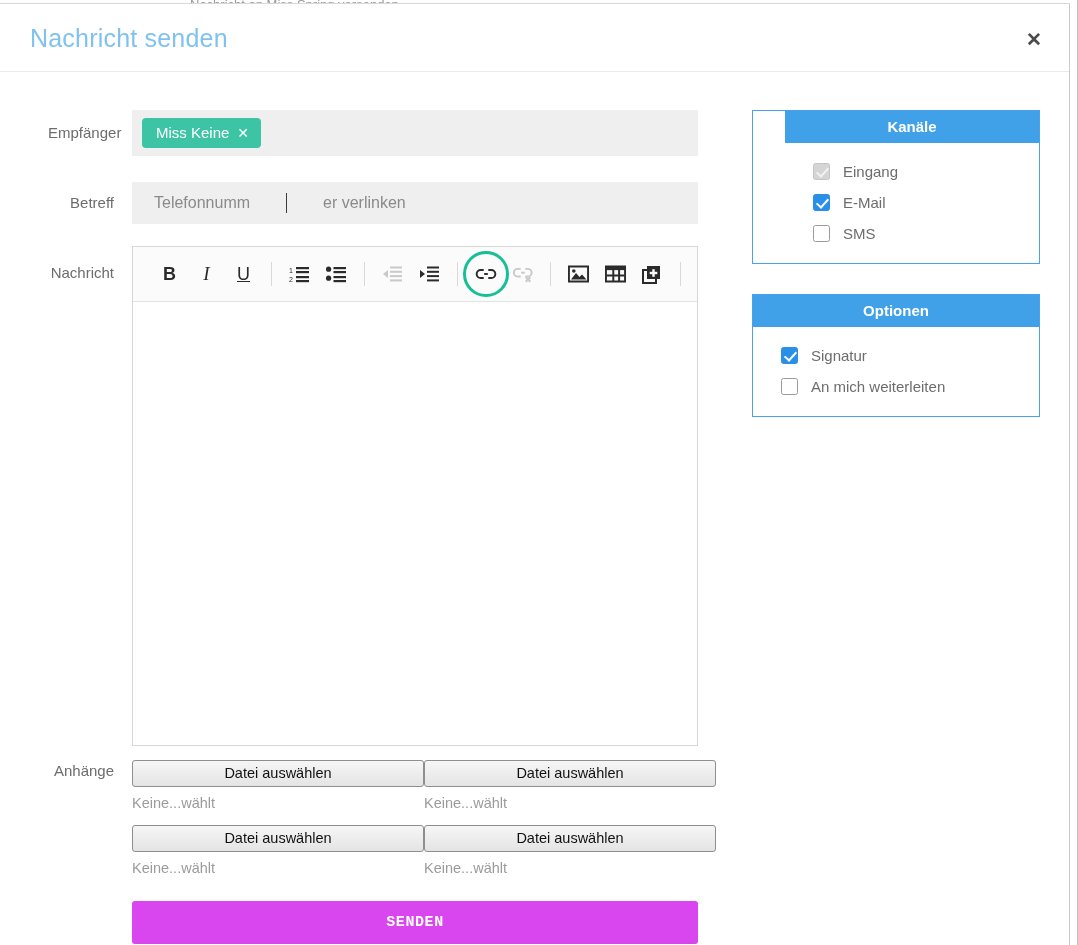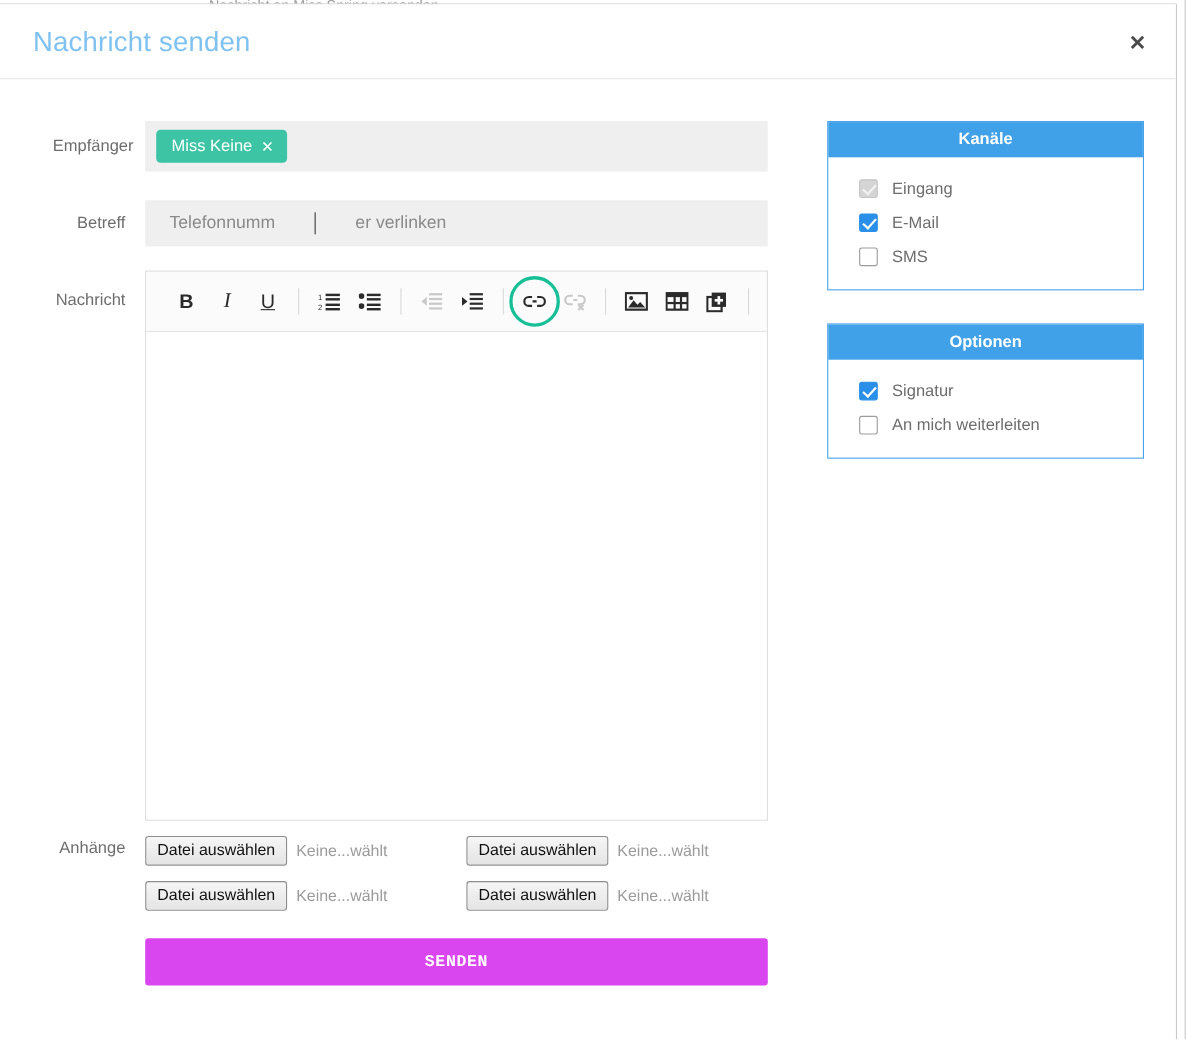--- a/index.html
+++ b/index.html
@@ -192,22 +192,22 @@
   
   .attach-grid {
     display: flex;
     flex-wrap: wrap;
     width: 600px;
     row-gap: 14px;
   }
   .attach-item {
     width: 292px;
     display: flex;
-    align-items: center;
     gap: 8px;
+    flex-direction: column;
   }
   .file-btn {
     background: linear-gradient(#f6f6f6, #e4e4e4);
     border: 1px solid #8e8e8e;
     border-radius: 3px;
     padding: 4px 10px 5px;
     font-size: 14.5px;
     color: #111111;
     font-family: "Liberation Sans", sans-serif;
     cursor: pointer;
@@ -506,21 +506,21 @@
           <div class="form-label"></div>
           <div class="field-wrap">
             <button class="send-btn">SENDEN</button>
           </div>
         </div>
 
       </div>
 
       <div class="side-col">
 
-        <div class="panel" style="margin-top:38px;">
+        <div class="panel" style="margin-top:38px;padding-left:32px;">
           <div class="panel-head">Kanäle</div>
           <div class="panel-body">
 
             <div class="check-row disabled">
               <span class="cbox checked-disabled"></span>
               <span>Eingang</span>
             </div>
 
             <div class="check-row">
               <span class="cbox checked"></span>

